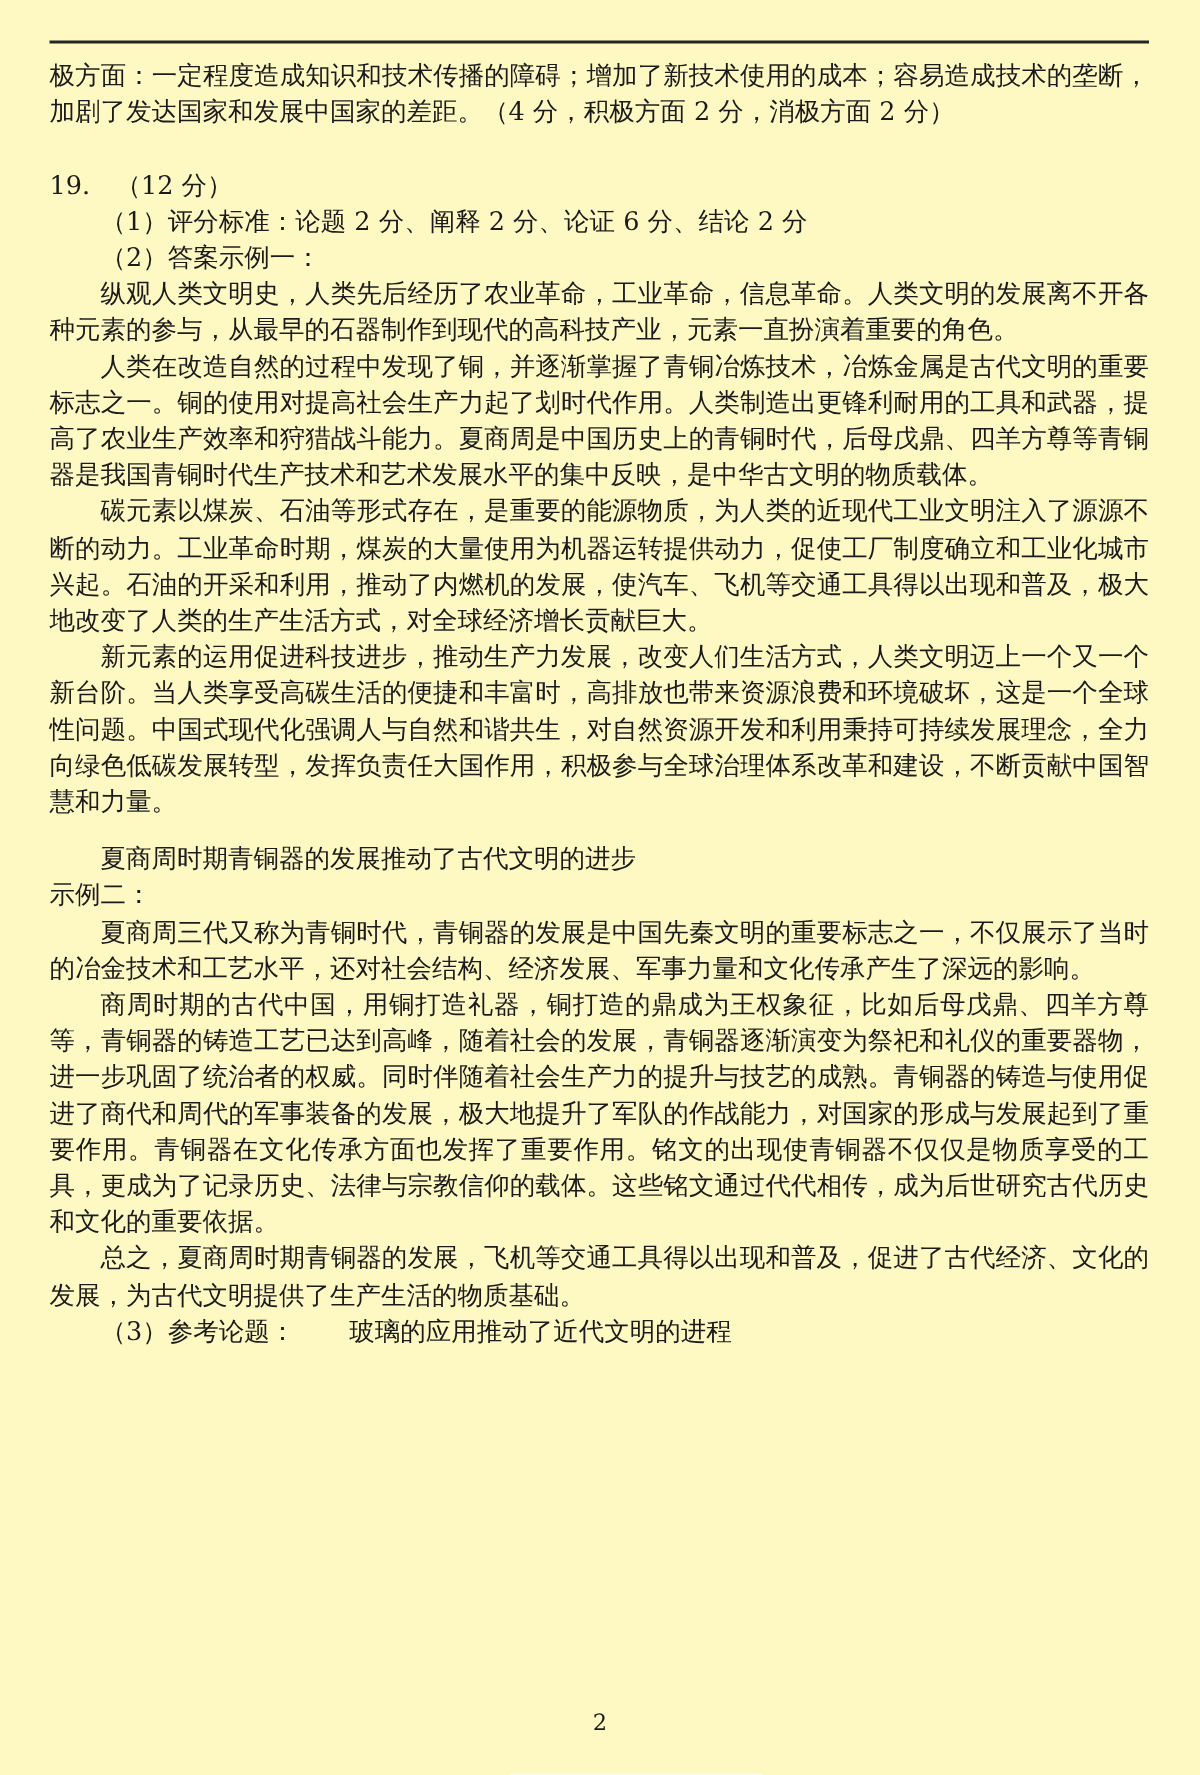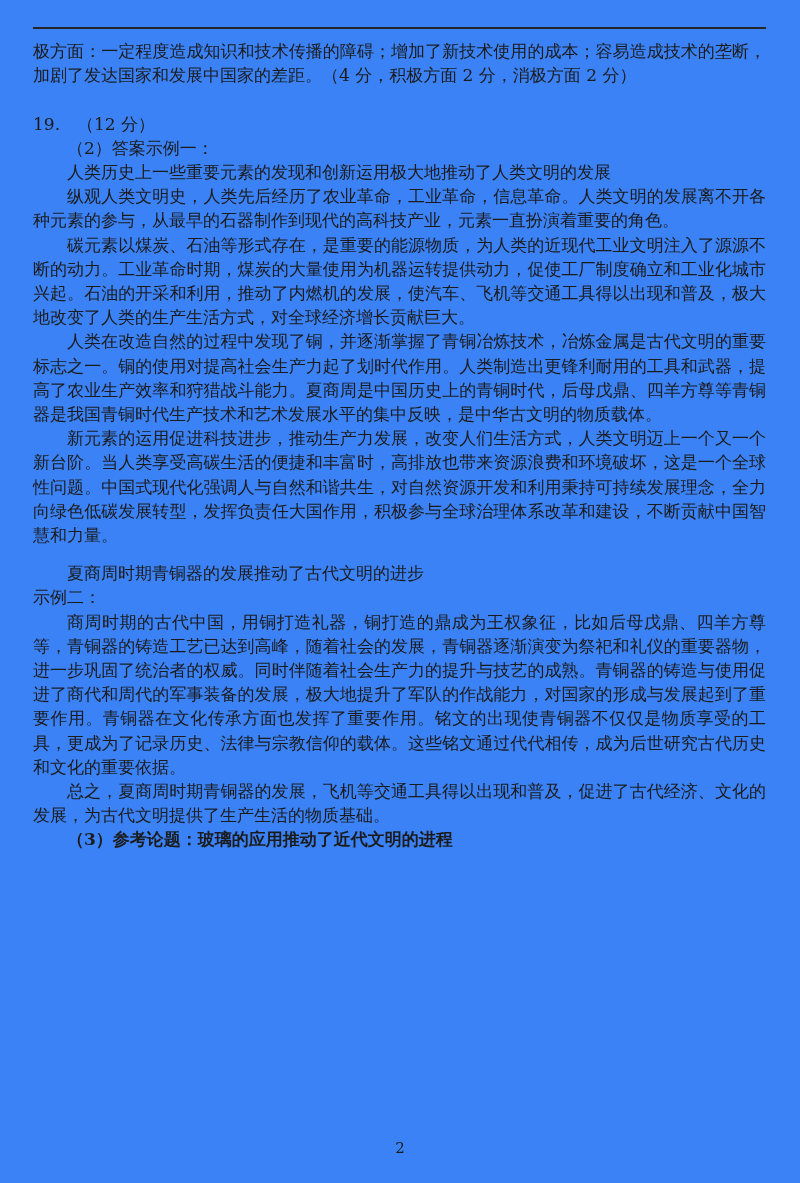--- a/index.html
+++ b/index.html
@@ -4,21 +4,21 @@
 <style>
   html, body {
     margin: 0;
     padding: 0;
     background: #ffffff;
   }
   .page {
     position: relative;
     width: 800px;
     height: 1183px;
-    background: #3b82f6;
+    background: #fef9c3;
     color: #1b1b1b;
     font-family: "DejaVu Serif", "Liberation Serif", serif;
     overflow: hidden;
   }
   .header-rule {
     position: absolute;
     top: 27px;
     left: 33px;
     width: 733px;
     border-top: 2.5px solid #262626;
@@ -41,28 +41,28 @@
   }
   .q19-block {
     margin-top: 24.2px;
   }
   .ex2-block {
     margin-top: 14px;
   }
   .topics-row {
     display: flex;
     align-items: flex-end;
-    font-weight: bold;
   }
   .topics-label {
     white-space: nowrap;
     padding-left: 2em;
   }
   .topics-list {
     flex: 1;
+    margin-left: 36px;
   }
   .topic-line {
     margin: 0;
   }
   .page-number {
     position: absolute;
     left: 0;
     right: 0;
     bottom: 26px;
     text-align: center;
@@ -76,31 +76,32 @@
 <div class="page">
 
   <div class="header-rule"></div>
 
   <div class="doc-body">
 
     <p class="para flush">极方面：一定程度造成知识和技术传播的障碍；增加了新技术使用的成本；容易造成技术的垄断，加剧了发达国家和发展中国家的差距。（4 分，积极方面 2 分，消极方面 2 分）</p>
 
     <div class="q19-block">
       <p class="para flush">19.　（12 分）</p>
+      <p class="para">（1）评分标准：论题 2 分、阐释 2 分、论证 6 分、结论 2 分</p>
       <p class="para">（2）答案示例一：</p>
 
-      <p class="para">人类历史上一些重要元素的发现和创新运用极大地推动了人类文明的发展</p>
       <p class="para">纵观人类文明史，人类先后经历了农业革命，工业革命，信息革命。人类文明的发展离不开各种元素的参与，从最早的石器制作到现代的高科技产业，元素一直扮演着重要的角色。</p>
+      <p class="para">人类在改造自然的过程中发现了铜，并逐渐掌握了青铜冶炼技术，冶炼金属是古代文明的重要标志之一。铜的使用对提高社会生产力起了划时代作用。人类制造出更锋利耐用的工具和武器，提高了农业生产效率和狩猎战斗能力。夏商周是中国历史上的青铜时代，后母戊鼎、四羊方尊等青铜器是我国青铜时代生产技术和艺术发展水平的集中反映，是中华古文明的物质载体。</p>
       <p class="para">碳元素以煤炭、石油等形式存在，是重要的能源物质，为人类的近现代工业文明注入了源源不断的动力。工业革命时期，煤炭的大量使用为机器运转提供动力，促使工厂制度确立和工业化城市兴起。石油的开采和利用，推动了内燃机的发展，使汽车、飞机等交通工具得以出现和普及，极大地改变了人类的生产生活方式，对全球经济增长贡献巨大。</p>
-      <p class="para">人类在改造自然的过程中发现了铜，并逐渐掌握了青铜冶炼技术，冶炼金属是古代文明的重要标志之一。铜的使用对提高社会生产力起了划时代作用。人类制造出更锋利耐用的工具和武器，提高了农业生产效率和狩猎战斗能力。夏商周是中国历史上的青铜时代，后母戊鼎、四羊方尊等青铜器是我国青铜时代生产技术和艺术发展水平的集中反映，是中华古文明的物质载体。</p>
       <p class="para">新元素的运用促进科技进步，推动生产力发展，改变人们生活方式，人类文明迈上一个又一个新台阶。当人类享受高碳生活的便捷和丰富时，高排放也带来资源浪费和环境破坏，这是一个全球性问题。中国式现代化强调人与自然和谐共生，对自然资源开发和利用秉持可持续发展理念，全力向绿色低碳发展转型，发挥负责任大国作用，积极参与全球治理体系改革和建设，不断贡献中国智慧和力量。</p>
 
       <div class="ex2-block">
         <p class="para">夏商周时期青铜器的发展推动了古代文明的进步</p>
         <p class="para flush">示例二：</p>
+        <p class="para">夏商周三代又称为青铜时代，青铜器的发展是中国先秦文明的重要标志之一，不仅展示了当时的冶金技术和工艺水平，还对社会结构、经济发展、军事力量和文化传承产生了深远的影响。</p>
         <p class="para">商周时期的古代中国，用铜打造礼器，铜打造的鼎成为王权象征，比如后母戊鼎、四羊方尊等，青铜器的铸造工艺已达到高峰，随着社会的发展，青铜器逐渐演变为祭祀和礼仪的重要器物，进一步巩固了统治者的权威。同时伴随着社会生产力的提升与技艺的成熟。青铜器的铸造与使用促进了商代和周代的军事装备的发展，极大地提升了军队的作战能力，对国家的形成与发展起到了重要作用。青铜器在文化传承方面也发挥了重要作用。铭文的出现使青铜器不仅仅是物质享受的工具，更成为了记录历史、法律与宗教信仰的载体。这些铭文通过代代相传，成为后世研究古代历史和文化的重要依据。</p>
         <p class="para">总之，夏商周时期青铜器的发展，飞机等交通工具得以出现和普及，促进了古代经济、文化的发展，为古代文明提供了生产生活的物质基础。</p>
       </div>
 
       <div class="topics-row">
         <span class="topics-label">（3）参考论题：</span>
         <div class="topics-list">
           <p class="topic-line">玻璃的应用推动了近代文明的进程</p>
         </div>
       </div>

